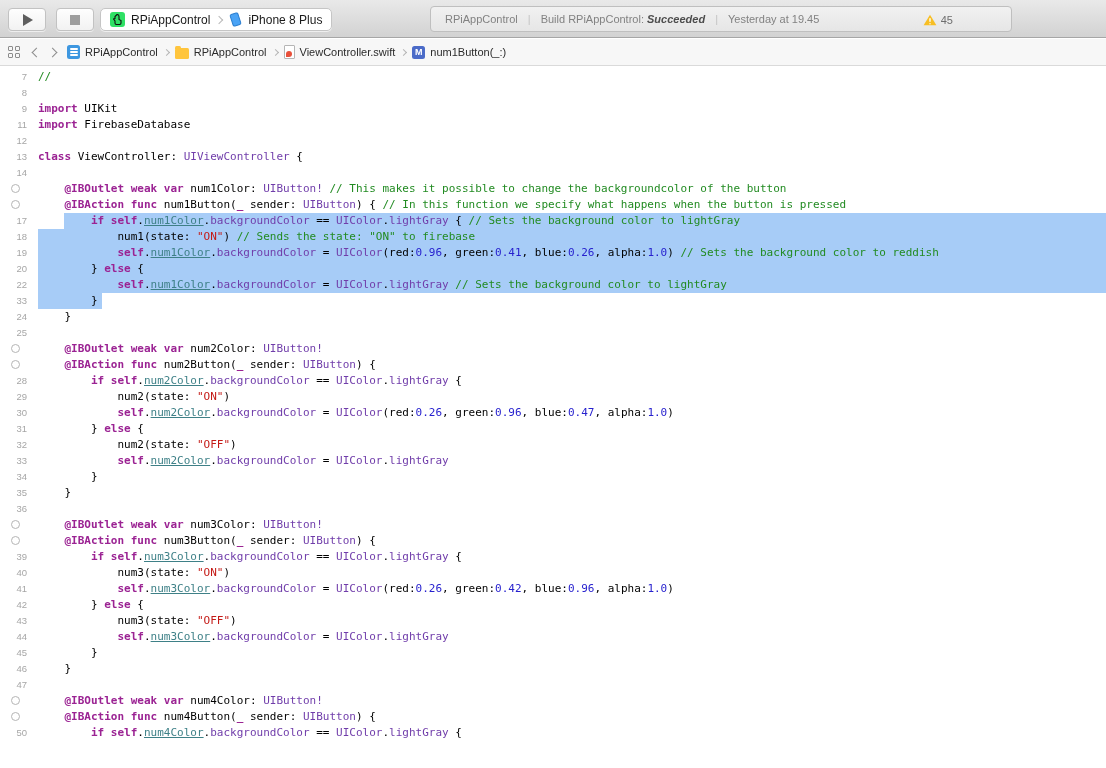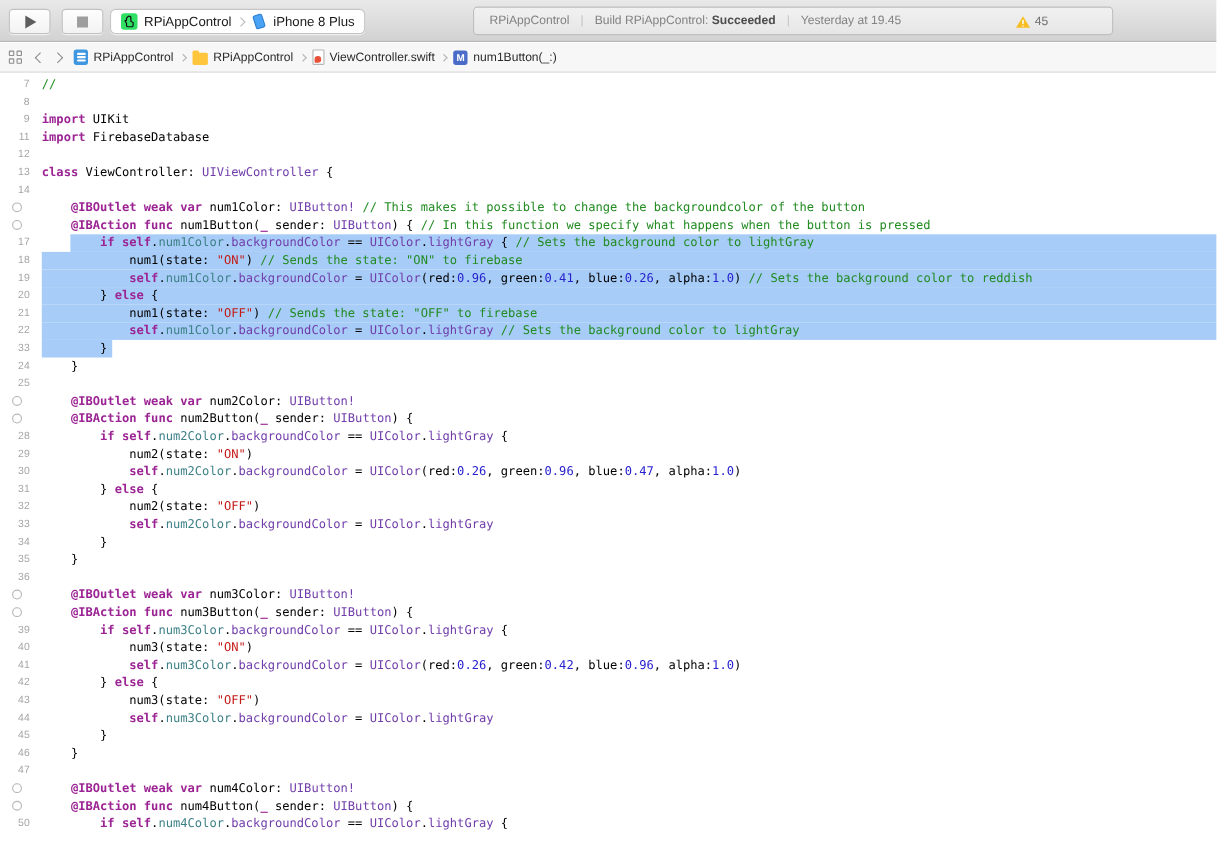--- a/index.html
+++ b/index.html
@@ -24,21 +24,21 @@
   .chev-sep { width:6px; height:6px; border-top:1.5px solid #B9B9B9; border-right:1.5px solid #B9B9B9;
     transform:rotate(45deg); flex:none; }
   .phone-ic { width:14px; height:15px; position:relative; flex:none;}
   .phone-ic div { position:absolute; left:3px; top:1px; width:9px; height:13px; background:#4AA3F5;
     border-radius:2px; transform:rotate(-18deg); border:1px solid #2B7FD0; }
 
   .status { position:absolute; left:430px; top:6px; width:582px; height:26px;
     border:1px solid #BFBFBF; border-radius:4px; background:linear-gradient(#F1F1F1,#E6E6E6);
     display:flex; align-items:center; padding:0 14px; gap:10px; font-size:11px; color:#828282; }
   .status .divider { color:#C4C4C4; }
-  .status b { color:#4D4D4D; font-weight:700; }
+  .status b { color:#4D4D4D; font-weight:700;font-style:italic; }
   .warn-group { position:absolute; right:58px; top:0; height:26px; display:flex; align-items:center; gap:4px; }
   .warn-count { color:#6E6E6E; font-size:11px; }
 
   
   .jumpbar { position:absolute; left:0; top:39px; width:1106px; height:27px; background:#F7F7F7;
     border-bottom:1px solid #DADADA; display:flex; align-items:center; padding:0 8px; gap:9px; }
   .grid-ic { width:12px; height:12px; display:grid; grid-template-columns:5px 5px; grid-template-rows:5px 5px; gap:2px; }
   .grid-ic span { border:1.2px solid #8C8C8C; border-radius:1px; }
   .nav-chev { width:7px; height:7px; border-top:1.6px solid #8C8C8C; border-right:1.6px solid #8C8C8C; }
   .nav-back { transform:rotate(-135deg); margin-left:4px;}
@@ -62,21 +62,21 @@
   .gut { width:32px; flex:none; text-align:right; padding-right:5px;
     font-family:"Liberation Sans",sans-serif; font-size:9.5px; color:#A6A6A6; position:relative; }
   .conn { position:absolute; left:11px; top:3px; width:9px; height:9px; border:1.5px solid #B5B5B5; border-radius:50%; }
   .codecell { flex:1; position:relative; padding-left:6px; white-space:pre; }
   .sel { position:absolute; top:0; bottom:0; left:6px; right:0; background:#A7CCF7; }
   .sel1 { left:calc(6px + 4ch); }
   .sel3 { right:auto; width:calc(9ch + 4px); }
   .txt { position:relative; z-index:1; }
   .k { color:#9B2393; font-weight:600; }
   .t { color:#703DAA; }
-  .pr { color:#3E8087; }
+  .pr { color:#3E8087;text-decoration:underline; }
   .c { color:#228B22; }
   .s { color:#C41A16; }
   .n { color:#2721CE; }
   .d { color:#000; }
 </style>
 </head>
 <body>
 
 <div id="window">
 
@@ -209,24 +209,20 @@
       </div>
       <div class="line">
         <div class="gut">19</div>
         <div class="codecell"><div class="sel sel2"></div><span class="txt"><span class="d">            </span><span class="k">self</span><span class="d">.</span><span class="pr">num1Color</span><span class="d">.</span><span class="t">backgroundColor</span><span class="d"> = </span><span class="t">UIColor</span><span class="d">(red:</span><span class="n">0.96</span><span class="d">, green:</span><span class="n">0.41</span><span class="d">, blue:</span><span class="n">0.26</span><span class="d">, alpha:</span><span class="n">1.0</span><span class="d">) </span><span class="c">// Sets the background color to reddish</span></span></div>
       </div>
       <div class="line">
         <div class="gut">20</div>
         <div class="codecell"><div class="sel sel2"></div><span class="txt"><span class="d">        } </span><span class="k">else</span><span class="d"> {</span></span></div>
       </div>
       <div class="line">
-        <div class="gut">21</div>
-        <div class="codecell"><div class="sel sel2"></div><span class="txt"><span class="d">            num1(state: </span><span class="s">"OFF"</span><span class="d">) </span><span class="c">// Sends the state: "OFF" to firebase</span></span></div>
-      </div>
-      <div class="line">
         <div class="gut">22</div>
         <div class="codecell"><div class="sel sel2"></div><span class="txt"><span class="d">            </span><span class="k">self</span><span class="d">.</span><span class="pr">num1Color</span><span class="d">.</span><span class="t">backgroundColor</span><span class="d"> = </span><span class="t">UIColor</span><span class="d">.</span><span class="t">lightGray</span><span class="d"> </span><span class="c">// Sets the background color to lightGray</span></span></div>
       </div>
       <div class="line">
         <div class="gut">33</div>
         <div class="codecell"><div class="sel sel3"></div><span class="txt"><span class="d">        }</span></span></div>
       </div>
       <div class="line">
         <div class="gut">24</div>
         <div class="codecell"><span class="txt"><span class="d">    }</span></span></div>

